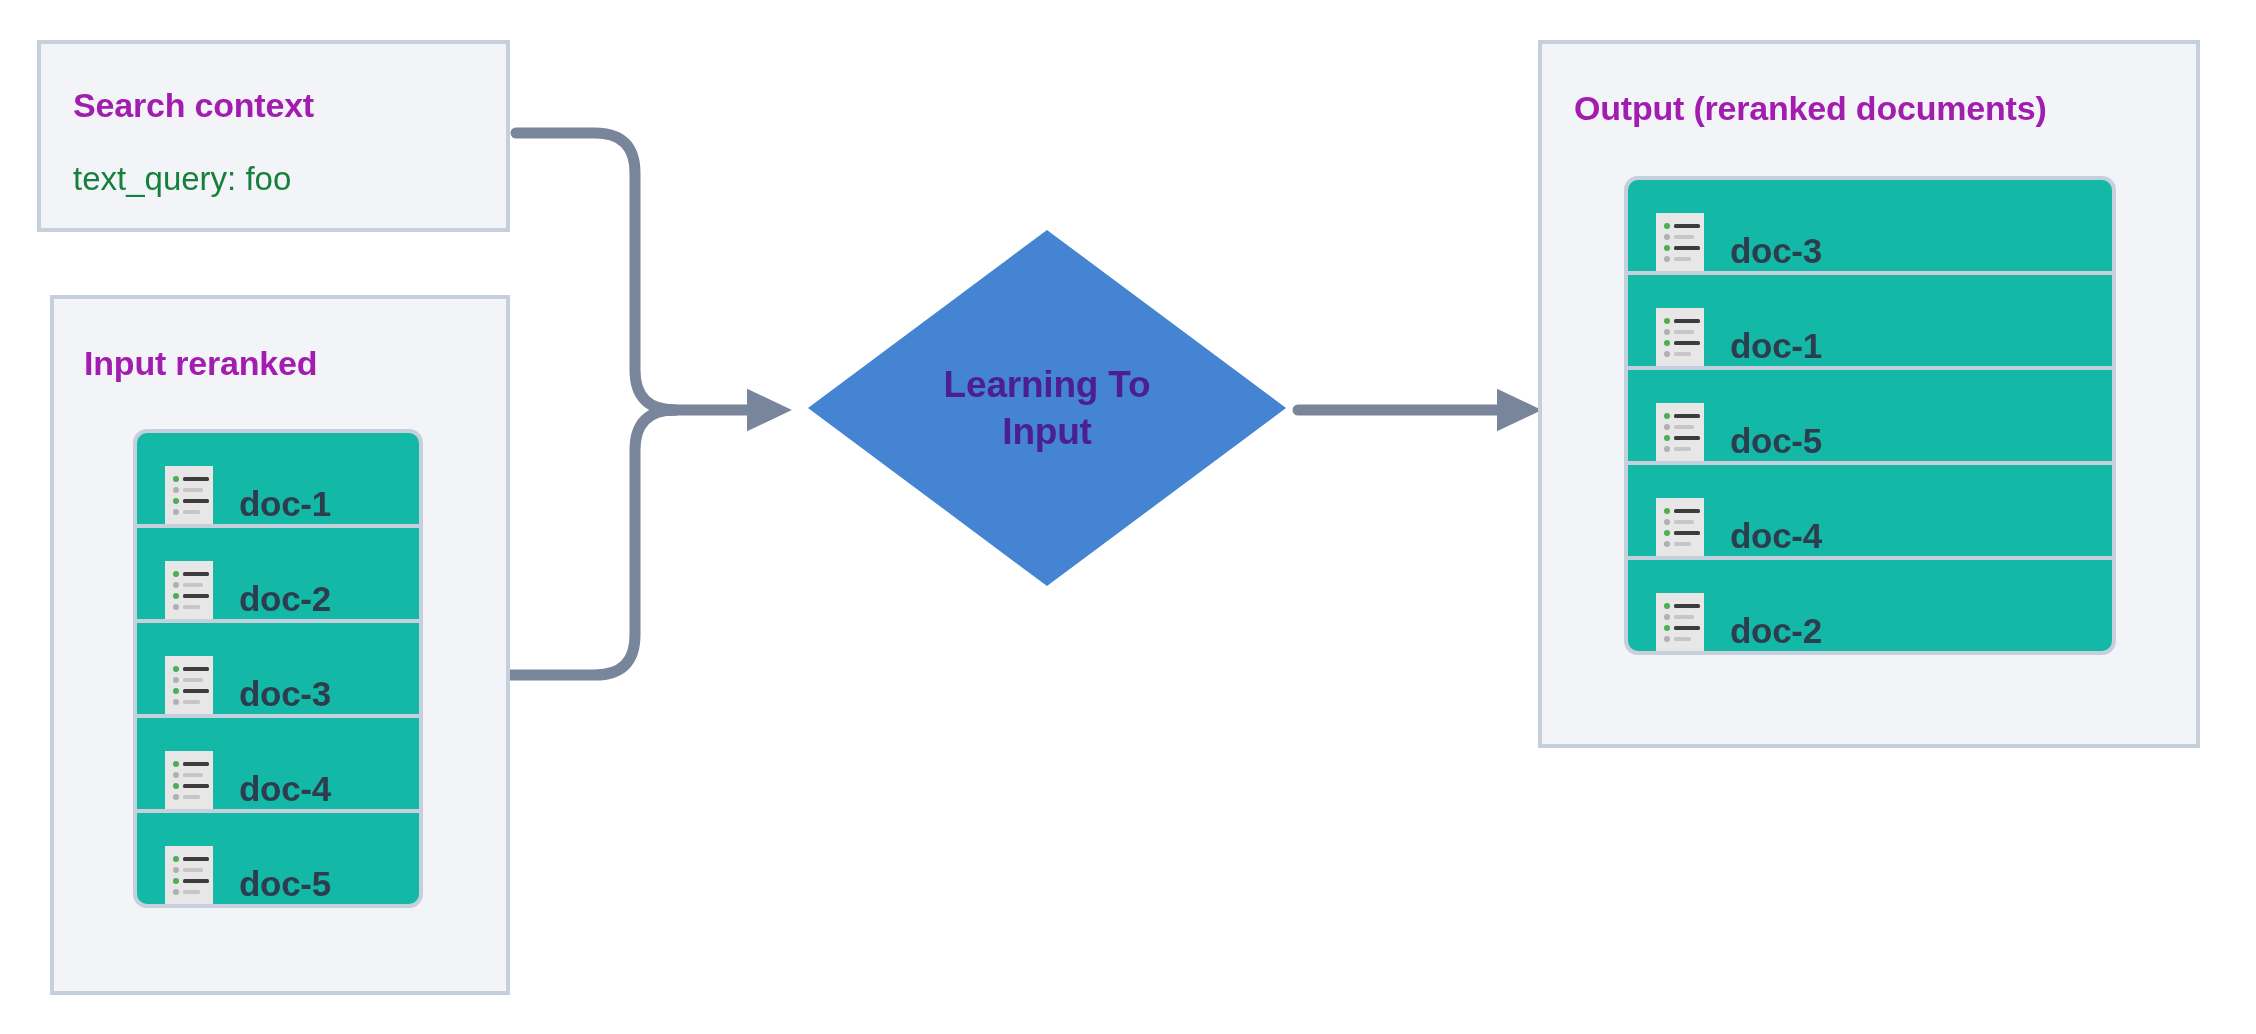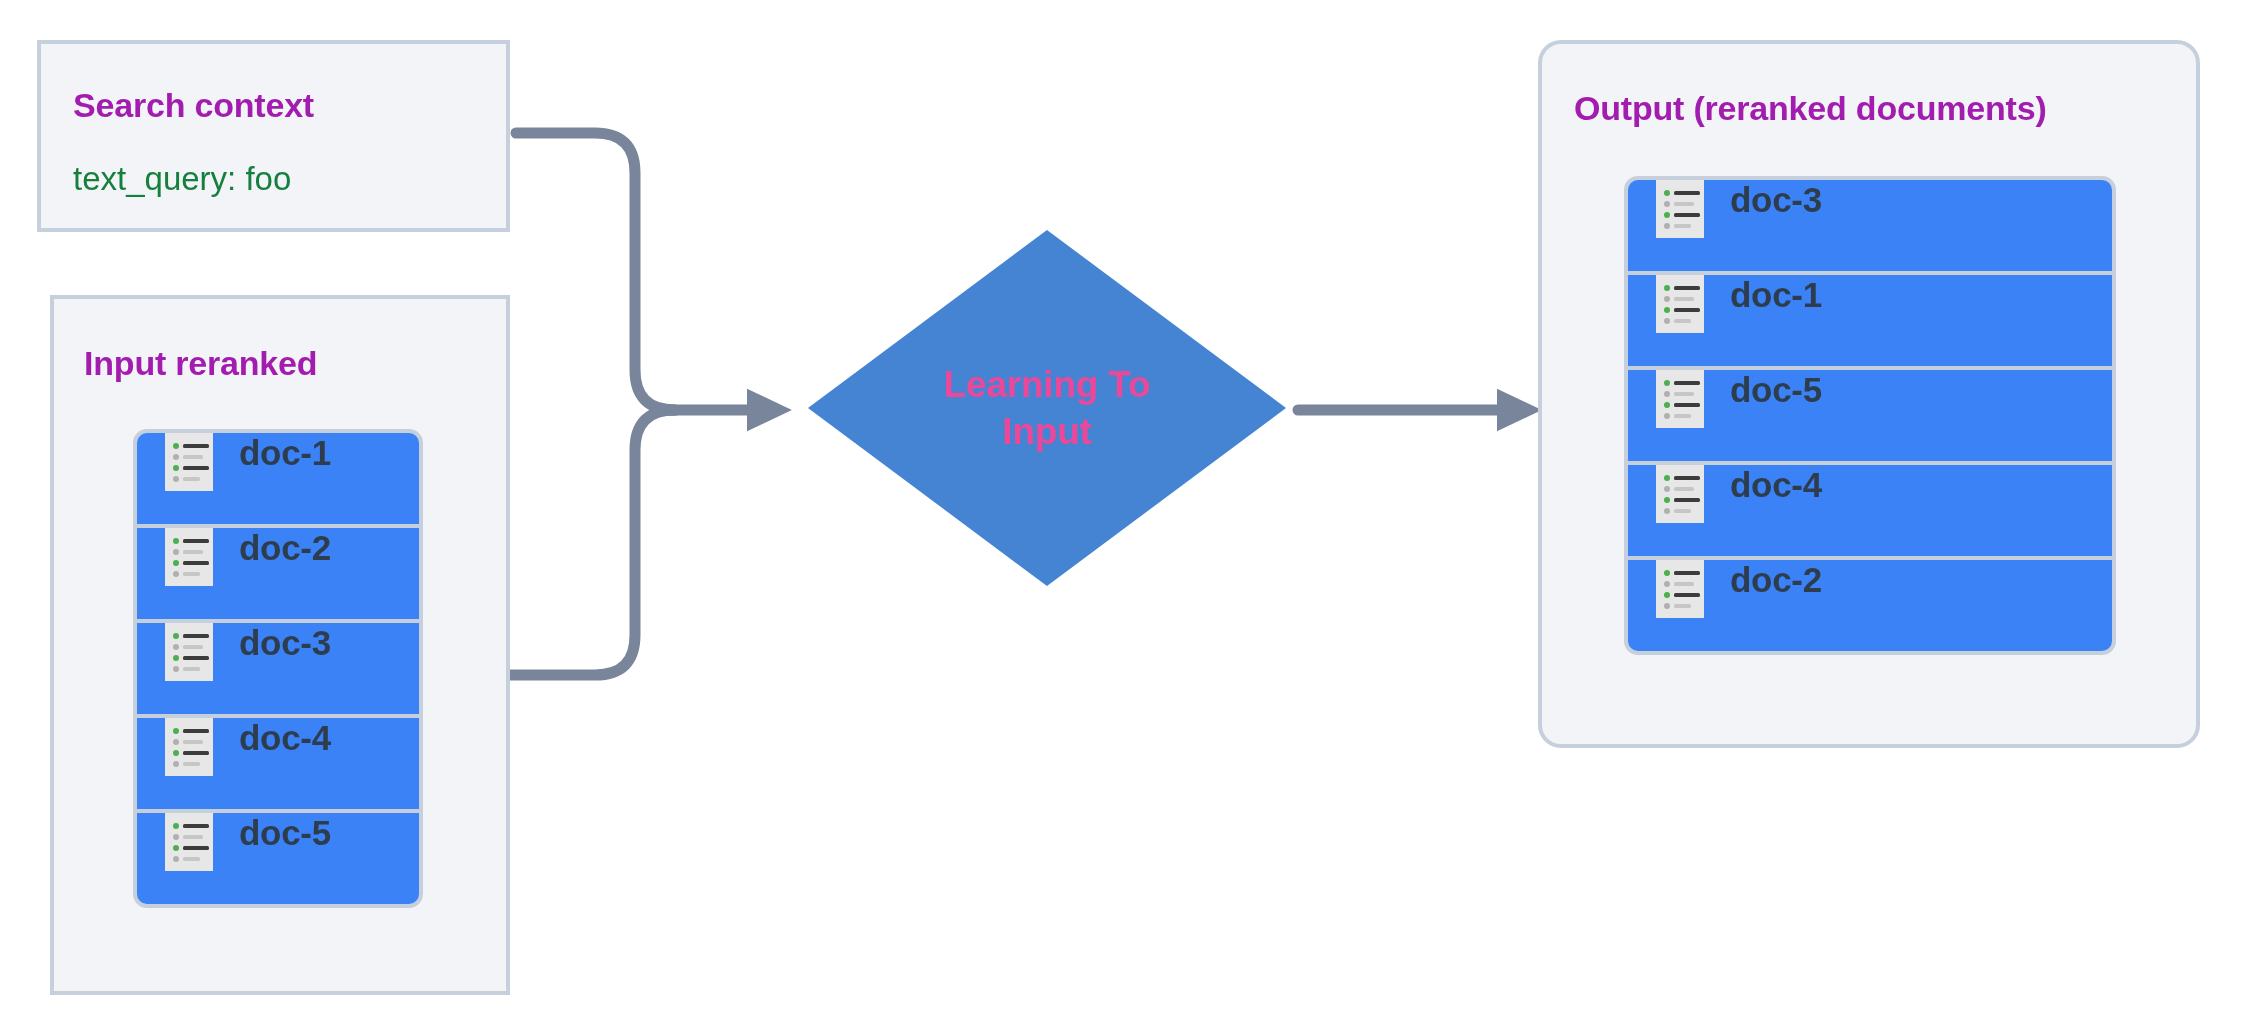--- a/index.html
+++ b/index.html
@@ -78,21 +78,20 @@
     top: 130px;
     width: 290px;
   }
 
   
   #output-panel {
     left: 1538px;
     top: 40px;
     width: 662px;
     height: 708px;
-    border-radius: 23px;
   }
   #output-panel .panel-title {
     position: absolute;
     left: 32px;
     top: 45px;
     font-size: 34px;
   }
   #output-panel .doc-stack {
     position: absolute;
     left: 82px;
@@ -100,22 +99,22 @@
     width: 492px;
   }
 
   
   .doc-stack {
     display: flex;
     flex-direction: column;
   }
   .doc-card {
     display: flex;
-    align-items: flex-start;
-    background: #3b82f6;
+    align-items: flex-end;
+    background: #14b8a6;
     border: 4px solid #c6d0dc;
     box-sizing: border-box;
     height: 99px;
     padding-left: 28px;
     margin-top: -4px;
   }
   .doc-card:first-child {
     margin-top: 0;
     border-top-left-radius: 14px;
     border-top-right-radius: 14px;
@@ -155,21 +154,21 @@
     background: #4583d3;
     clip-path: polygon(50% 0%, 100% 50%, 50% 100%, 0% 50%);
   }
   #ltr-node .diamond-label {
     position: absolute;
     left: 0;
     right: 0;
     top: 50%;
     transform: translateY(-50%);
     text-align: center;
-    color: #ec4899;
+    color: #4c1d95;
     font-size: 37px;
     font-weight: bold;
     line-height: 1.28;
     letter-spacing: -0.2px;
   }
 
   
   #connectors {
     position: absolute;
     left: 0;

